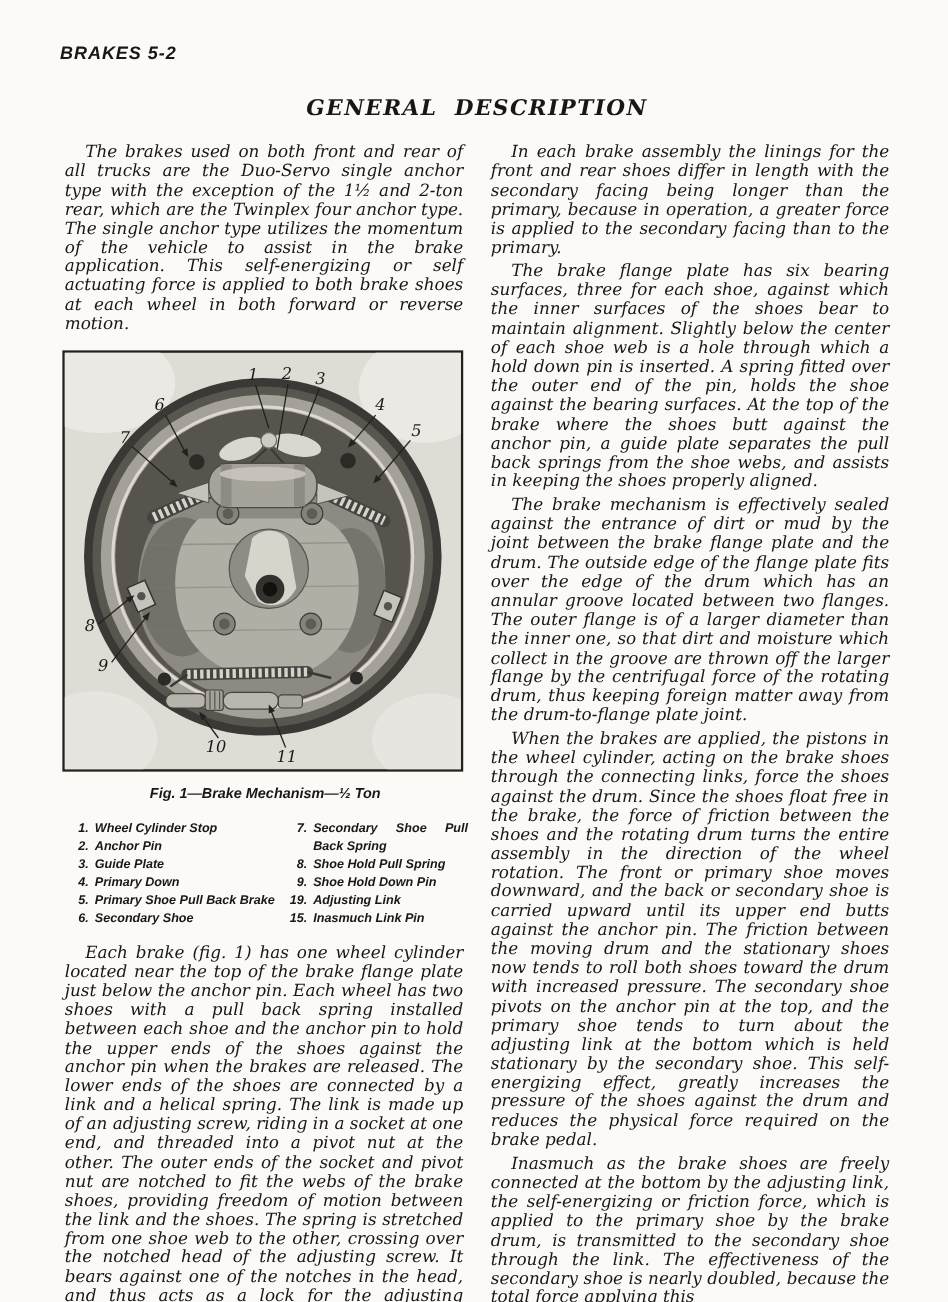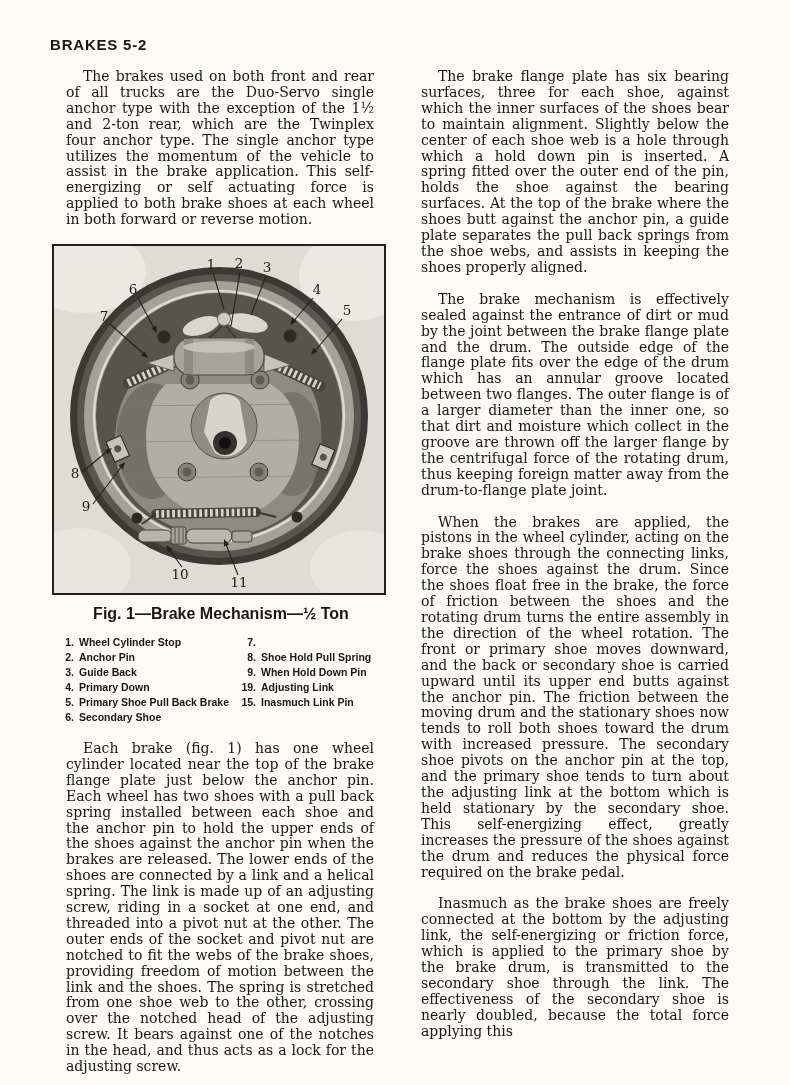--- a/index.html
+++ b/index.html
@@ -4,43 +4,43 @@
 <style>
   * { box-sizing: border-box; }
   html, body { margin: 0; padding: 0; }
   body {
     width: 790px; height: 1085px;
     background: #fbfaf6;
     color: #181714;
     font-family: "DejaVu Serif", serif;
     overflow: hidden;
   }
-  .page { width: 790px; height: 1085px; padding: 36px 45px 0 50px; }
+  .page { width: 790px; height: 1085px; padding: 36px 45px 0 50px; font-style: italic; }
   .page-header {
     font-family: "Liberation Sans", sans-serif;
     font-weight: bold; font-size: 15px; letter-spacing: 0.8px;
   }
   .section-title {
     text-align: center; font-weight: bold; font-size: 18px;
     letter-spacing: 1.2px; word-spacing: 7px;
     margin: 27px 0 15px 0;
   }
   .columns { display: flex; gap: 15px; }
   .col { width: 340px; font-size: 14px; line-height: 15.9px; text-align: justify; }
-  .col p { margin: 16px; text-indent: 17px; }
+  .col p { margin: 4px; text-indent: 17px; }
   .figure-block { margin: 13px 0 0 2px; }
   .figbox {
     width: 334px; height: 351px;
     border: 2px solid #22211e;
     background: #dfdcd5;
   }
   .figcap {
     text-align: center;
     font-family: "Liberation Sans", sans-serif;
-    font-weight: bold; font-size: 16px;
+    font-weight: bold; font-size: 12px;
     margin: 11px 0 13px 0;
   }
   .legend {
     display: flex;
     font-family: "Liberation Sans", sans-serif;
     font-weight: bold; font-size: 10.5px; line-height: 15px;
     margin: 0 0 14px 4px;
   }
   .legend-col { display: flex; flex-direction: column; }
   .legend-col.left { width: 182px; flex: none; }
@@ -49,20 +49,21 @@
   .lnum { width: 18px; flex: none; text-align: right; margin-right: 5px; }
   .llabel { flex: 1; }
 </style>
 </head>
 <body>
 
 <div class="page">
 
   <div class="page-header">BRAKES 5-2</div>
 
+  <div class="section-title">GENERAL DESCRIPTION</div>
 
   <div class="columns">
 
     <div class="col">
       <p>The brakes used on both front and rear of all trucks are the Duo-Servo single anchor type with the exception of the 1½ and 2-ton rear, which are the Twinplex four anchor type. The single anchor type utilizes the momentum of the vehicle to assist in the brake application. This self-energizing or self actuating force is applied to both brake shoes at each wheel in both forward or reverse motion.</p>
 
       <div class="figure-block">
         <div class="figbox">
           <svg viewBox="0 0 330 347" width="330" height="347" xmlns="http://www.w3.org/2000/svg">
 
@@ -221,63 +222,65 @@
             <div class="legend-item">
                 <span class="lnum">1.</span>
                 <span class="llabel">Wheel Cylinder Stop</span>
               </div>
             <div class="legend-item">
                 <span class="lnum">2.</span>
                 <span class="llabel">Anchor Pin</span>
               </div>
             <div class="legend-item">
                 <span class="lnum">3.</span>
-                <span class="llabel">Guide Back</span>
+                <span class="llabel">Guide Plate</span>
               </div>
             <div class="legend-item">
                 <span class="lnum">4.</span>
                 <span class="llabel">Primary Down</span>
               </div>
             <div class="legend-item">
                 <span class="lnum">5.</span>
                 <span class="llabel">Primary Shoe Pull Back Brake</span>
               </div>
             <div class="legend-item">
                 <span class="lnum">6.</span>
                 <span class="llabel">Secondary Shoe</span>
               </div>
           </div>
           <div class="legend-col right">
             <div class="legend-item">
                 <span class="lnum">7.</span>
+                <span class="llabel">Secondary Shoe Pull Back Spring</span>
               </div>
             <div class="legend-item">
                 <span class="lnum">8.</span>
                 <span class="llabel">Shoe Hold Pull Spring</span>
               </div>
             <div class="legend-item">
                 <span class="lnum">9.</span>
-                <span class="llabel">When Hold Down Pin</span>
+                <span class="llabel">Shoe Hold Down Pin</span>
               </div>
             <div class="legend-item">
                 <span class="lnum">19.</span>
                 <span class="llabel">Adjusting Link</span>
               </div>
             <div class="legend-item">
                 <span class="lnum">15.</span>
                 <span class="llabel">Inasmuch Link Pin</span>
               </div>
           </div>
         </div>
       </div>
 
       <p>Each brake (fig. 1) has one wheel cylinder located near the top of the brake flange plate just below the anchor pin. Each wheel has two shoes with a pull back spring installed between each shoe and the anchor pin to hold the upper ends of the shoes against the anchor pin when the brakes are released. The lower ends of the shoes are connected by a link and a helical spring. The link is made up of an adjusting screw, riding in a socket at one end, and threaded into a pivot nut at the other. The outer ends of the socket and pivot nut are notched to fit the webs of the brake shoes, providing freedom of motion between the link and the shoes. The spring is stretched from one shoe web to the other, crossing over the notched head of the adjusting screw. It bears against one of the notches in the head, and thus acts as a lock for the adjusting screw.</p>
     </div>
 
     <div class="col">
+      <p>In each brake assembly the linings for the front and rear shoes differ in length with the secondary facing being longer than the primary, because in operation, a greater force is applied to the secondary facing than to the primary.</p>
       <p>The brake flange plate has six bearing surfaces, three for each shoe, against which the inner surfaces of the shoes bear to maintain alignment. Slightly below the center of each shoe web is a hole through which a hold down pin is inserted. A spring fitted over the outer end of the pin, holds the shoe against the bearing surfaces. At the top of the brake where the shoes butt against the anchor pin, a guide plate separates the pull back springs from the shoe webs, and assists in keeping the shoes properly aligned.</p>
       <p>The brake mechanism is effectively sealed against the entrance of dirt or mud by the joint between the brake flange plate and the drum. The outside edge of the flange plate fits over the edge of the drum which has an annular groove located between two flanges. The outer flange is of a larger diameter than the inner one, so that dirt and moisture which collect in the groove are thrown off the larger flange by the centrifugal force of the rotating drum, thus keeping foreign matter away from the drum-to-flange plate joint.</p>
       <p>When the brakes are applied, the pistons in the wheel cylinder, acting on the brake shoes through the connecting links, force the shoes against the drum. Since the shoes float free in the brake, the force of friction between the shoes and the rotating drum turns the entire assembly in the direction of the wheel rotation. The front or primary shoe moves downward, and the back or secondary shoe is carried upward until its upper end butts against the anchor pin. The friction between the moving drum and the stationary shoes now tends to roll both shoes toward the drum with increased pressure. The secondary shoe pivots on the anchor pin at the top, and the primary shoe tends to turn about the adjusting link at the bottom which is held stationary by the secondary shoe. This self-energizing effect, greatly increases the pressure of the shoes against the drum and reduces the physical force required on the brake pedal.</p>
       <p>Inasmuch as the brake shoes are freely connected at the bottom by the adjusting link, the self-energizing or friction force, which is applied to the primary shoe by the brake drum, is transmitted to the secondary shoe through the link. The effectiveness of the secondary shoe is nearly doubled, because the total force applying this</p>
     </div>
 
   </div>
 </div>
 
 </body></html>

